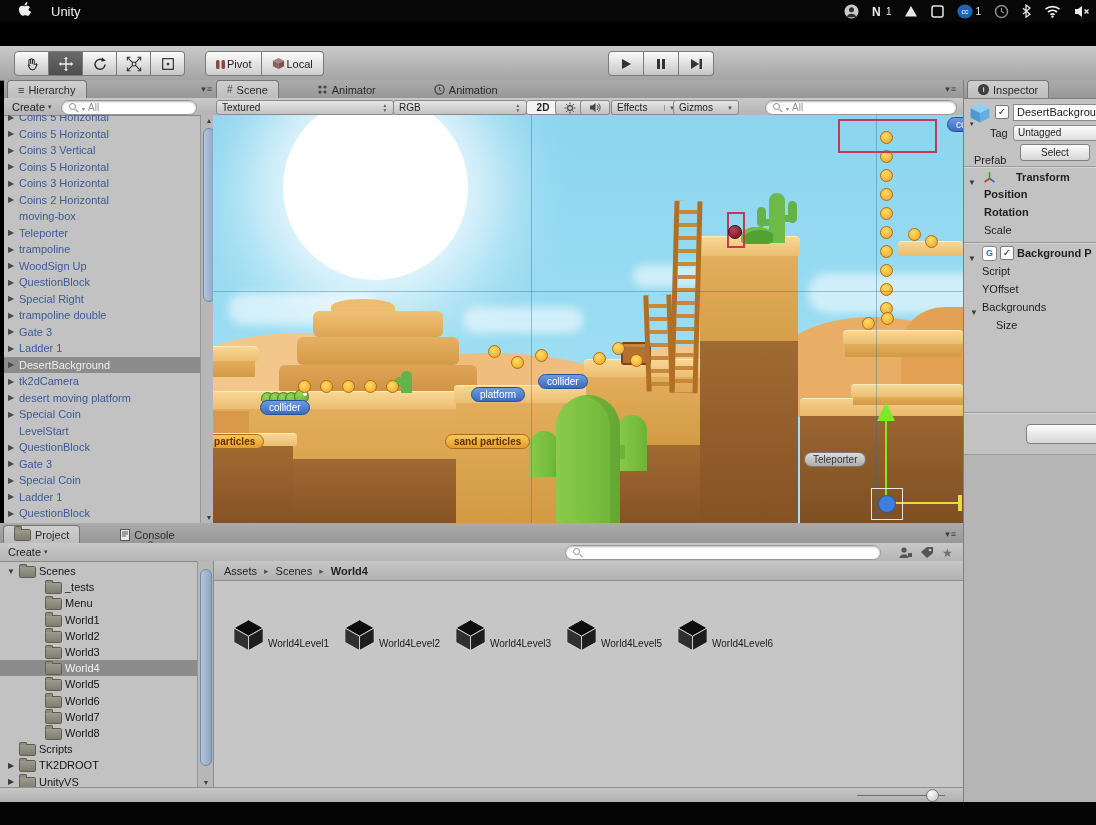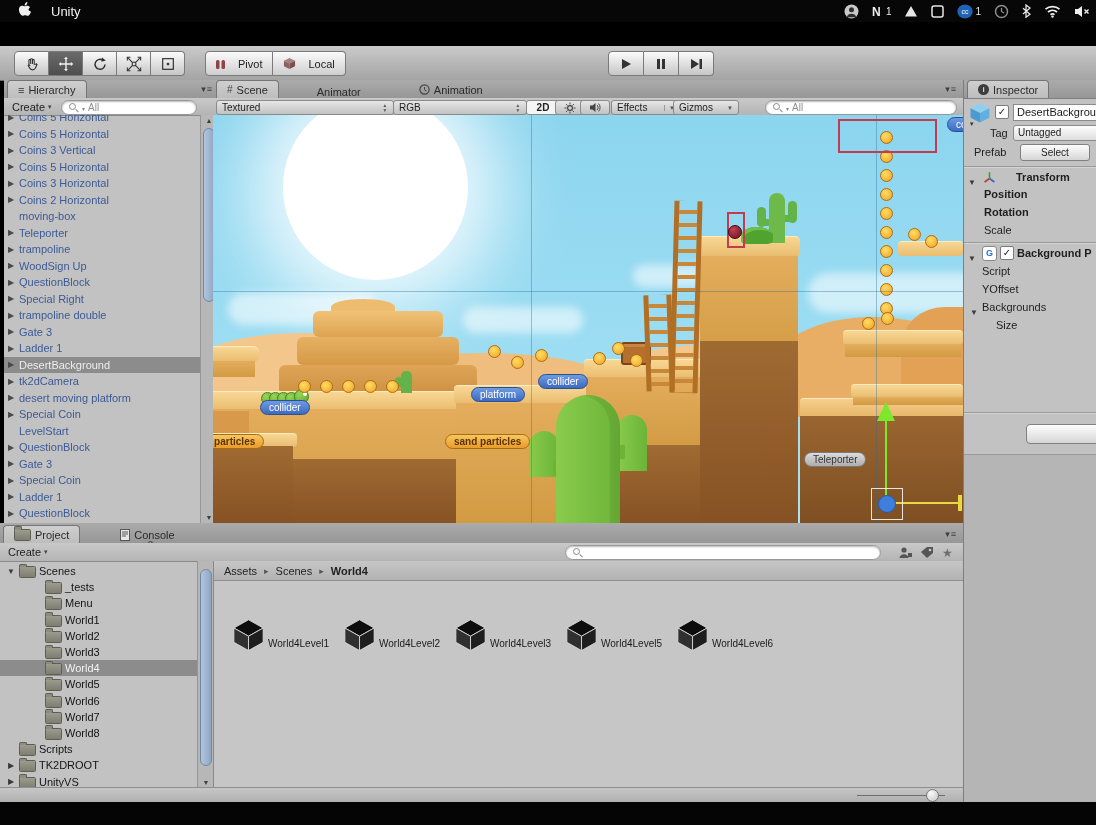--- a/index.html
+++ b/index.html
@@ -23,21 +23,21 @@
   
   #toolbar{position:absolute;left:0;top:46px;width:1096px;height:34px;
            background:linear-gradient(#CACACA,#A4A4A4);border-bottom:1px solid #6E6E6E;}
   .tgroup{position:absolute;display:flex;}
   .toolbtn{width:33px;height:23px;background:linear-gradient(#FBFBFB,#C6C6C6);
            border:1px solid #7A7A7A;border-left:none;display:flex;align-items:center;justify-content:center;color:#2E2E2E;}
   .toolbtn:first-child{border-left:1px solid #7A7A7A;border-radius:4px 0 0 4px;}
   .toolbtn:last-child{border-radius:0 4px 4px 0;}
   .toolbtn.active{background:linear-gradient(#6A6A6A,#4E4E4E);color:#F2F2F2;}
   .lblbtn{height:23px;background:linear-gradient(#FBFBFB,#CECECE);border:1px solid #7A7A7A;border-left:none;
-          display:flex;align-items:center;gap:12px;padding:0 10px;font-size:11px;color:#222;}
+          display:flex;align-items:center;gap:1px;padding:0 10px;font-size:11px;color:#222;}
   .lblbtn:first-child{border-left:1px solid #7A7A7A;border-radius:4px 0 0 4px;}
   .lblbtn:last-child{border-radius:0 4px 4px 0;}
   
   .panel{position:absolute;background:#C2C2C2;}
   .tabbar{position:absolute;left:0;right:0;top:0;height:18px;
           background:linear-gradient(#ABABAB,#979797);border-bottom:1px solid #7E7E7E;
           display:flex;align-items:flex-end;}
   .tab{height:17px;display:flex;align-items:center;gap:4px;padding:0 10px;font-size:11px;color:#2A2A2A;}
   .tab.active{background:linear-gradient(#CFCFCF,#BDBDBD);border:1px solid #757575;border-bottom:none;
               border-radius:4px 4px 0 0;margin-left:3px;}
@@ -428,21 +428,21 @@
       <span class="sarrow" style="bottom:2px;">▼</span>
     </div>
   </div>
 
   <div id="scenepanel" class="panel">
     <div class="tabbar">
       <div class="tab active">
           <span style="font-size:10px;color:#444;">#</span>
           <span>Scene</span>
         </div>
-      <div class="tab" style="margin-left:28px;flex-direction:column;">
+      <div class="tab" style="margin-left:28px;">
           <svg width="11" height="11">
             <circle cx="3" cy="3" r="1.6" fill="#444"></circle>
             <circle cx="8" cy="3" r="1.6" fill="#444"></circle>
             <circle cx="3" cy="8" r="1.6" fill="#444"></circle>
             <circle cx="8" cy="8" r="1.6" fill="#444"></circle>
           </svg>
           <span>Animator</span>
         </div>
       <div class="tab" style="margin-left:38px;">
           <svg width="11" height="11">
@@ -631,21 +631,21 @@
     <svg class="abs" width="22" height="22" viewBox="0 0 14 14" style="left:5px;top:22px;">
         <polygon points="7,1 13,4 7,7 1,4" fill="#8FD0F0"></polygon>
         <polygon points="1,4 7,7 7,13 1,10" fill="#4E9AD0"></polygon>
         <polygon points="13,4 7,7 7,13 13,10" fill="#62B0DF"></polygon>
       </svg>
     <span class="abs" style="left:6px;top:40px;font-size:7px;color:#333;">▾</span>
     <span class="cb abs" style="left:31px;top:25px;">✓</span>
     <div class="ifield" style="left:49px;top:24px;width:90px;">DesertBackground</div>
     <div class="irow" style="left:26px;top:47px;">Tag</div>
     <div class="idrop" style="left:49px;top:45px;width:86px;">Untagged</div>
-    <div class="irow" style="left:10px;top:66px;text-align:center;">Prefab</div>
+    <div class="irow" style="left:10px;top:74px;text-align:center;">Prefab</div>
     <div class="ibtn" style="left:56px;top:64px;width:68px;height:15px;line-height:15px;">Select</div>
     <div class="divider" style="top:86px;"></div>
     <span class="abs fold" style="left:4px;top:91px;"></span>
     <svg class="abs" width="15" height="15" style="left:18px;top:90px;">
         <path d="M7.5 8.5V2.2" stroke="#3AA32A" stroke-width="1.6"></path>
         <path d="M7.5 8.5L2.6 12" stroke="#C33B33" stroke-width="1.6"></path>
         <path d="M7.5 8.5l4.9 3.5" stroke="#3668C8" stroke-width="1.6"></path>
       </svg>
     <div class="irow" style="left:52px;top:91px;font-weight:bold;">Transform</div>
     <div class="irow" style="left:20px;top:108px;font-weight:bold;">Position</div>

